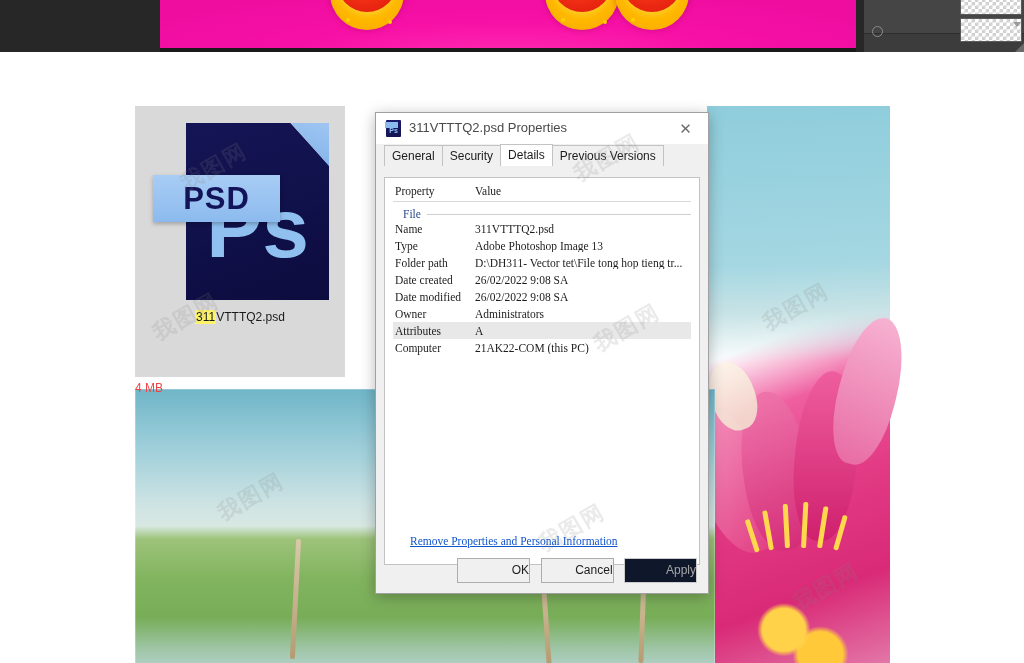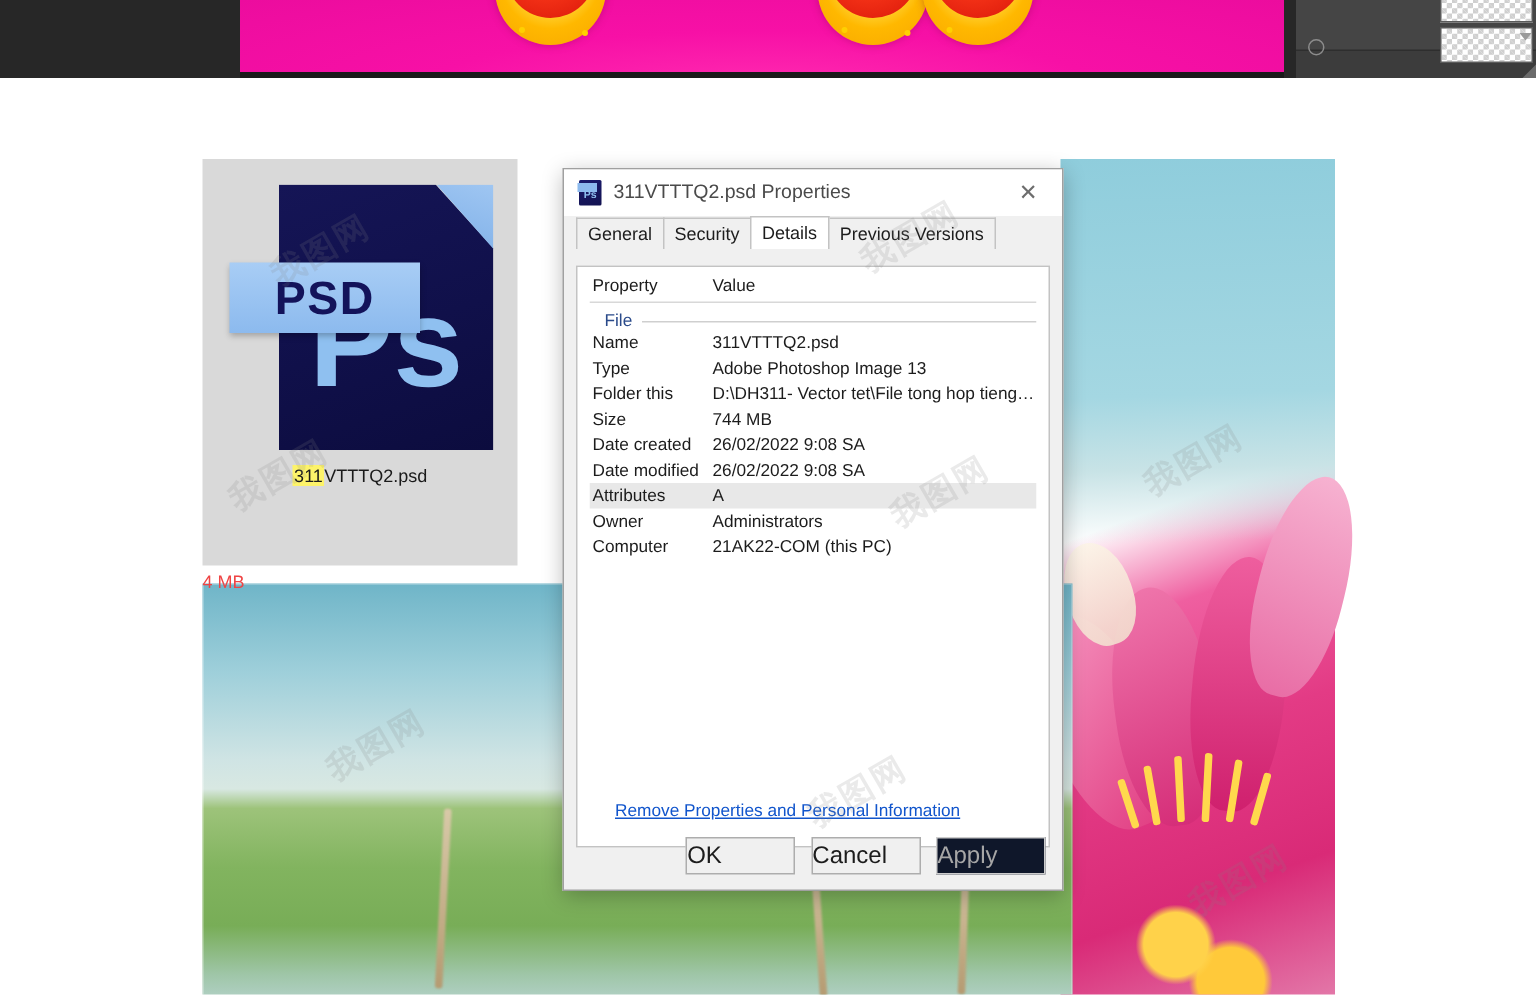--- a/index.html
+++ b/index.html
@@ -129,21 +129,21 @@
   .tabstrip { position:relative; height:21px; margin:0 0 0 0; padding-left:8px; background:#f0f0f0; }
   .tab {
     display:inline-block; height:20px; line-height:20px; padding:0 7px;
     font-size:12px; color:#1c1c1c; border:1px solid #c3c3c3; border-bottom:none;
     background:#f0f0f0; margin-right:-1px; position:relative; top:1px;
   }
   .tab.active { background:#ffffff; top:0; height:21px; line-height:21px; z-index:3; }
 
   .tabpanel {
     position:absolute; left:8px; top:64px; width:314px; height:386px;
-    background:#ffffff; border:1px solid #c3c3c3;
+    background:#ffffff; border:1px solid #c3c3c3;font-family:Liberation Serif, serif;
   }
   .proplist {
     position:absolute; left:8px; top:7px; width:298px; height:338px;
     background:#ffffff; overflow:hidden;
   }
   .ph-row { display:flex; font-size:11.5px; color:#1c1c1c; border-bottom:1px solid #d8d8d8; padding-bottom:4px; }
   .ph-row .c1 { width:74px; padding-left:2px; }
   .ph-row .c2 { flex:1; padding-left:6px; }
   .group { display:flex; align-items:center; margin-top:6px; }
   .group-label { font-size:11.5px; color:#2a4a8a; padding-left:10px; padding-right:6px; }
@@ -154,21 +154,21 @@
   .prow .p2 { flex:1; padding-left:6px; white-space:nowrap; overflow:hidden; text-overflow:ellipsis; }
 
   .remove-link {
     position:absolute; left:9px; top:357px;
     font-size:11.5px; color:#1155cc; text-decoration:underline; cursor:pointer;margin-left:16px;
   }
 
   .btnrow { position:absolute; left:0; right:0; bottom:10px; text-align:right; padding-right:11px; }
   .btn {
     display:inline-block; width:71px; height:23px; line-height:23px;
-    font-size:16px; text-align:left; color:#1c1c1c;
+    font-size:12px; text-align:right; color:#1c1c1c;
     background:#f0f0f0; border:1px solid #adadad; margin-left:6px;
   }
   .btn.disabled { color:#a6a6a6; border-color:#cccccc; background:#0f172a; }
 
   
   .wm { position:absolute; color:rgba(130,130,130,.17); font-size:22px;
         font-family:"DejaVu Sans", sans-serif; transform:rotate(-30deg);
         pointer-events:none; white-space:nowrap; letter-spacing:2px; font-weight:bold; }
 </style>
 </head>
@@ -285,42 +285,38 @@
 
         <div class="prow">
           <div class="p1">Name</div>
           <div class="p2">311VTTTQ2.psd</div>
         </div>
         <div class="prow">
           <div class="p1">Type</div>
           <div class="p2">Adobe Photoshop Image 13</div>
         </div>
         <div class="prow">
-          <div class="p1">Folder this</div>
+          <div class="p1">Folder path</div>
           <div class="p2">D:\DH311- Vector tet\File tong hop tieng tr...</div>
-        </div>
-        <div class="prow">
-          <div class="p1">Size</div>
-          <div class="p2">744 MB</div>
         </div>
         <div class="prow">
           <div class="p1">Date created</div>
           <div class="p2">26/02/2022 9:08 SA</div>
         </div>
         <div class="prow">
           <div class="p1">Date modified</div>
           <div class="p2">26/02/2022 9:08 SA</div>
+        </div>
+        <div class="prow">
+          <div class="p1">Owner</div>
+          <div class="p2">Administrators</div>
         </div>
         <div class="prow sel">
           <div class="p1">Attributes</div>
           <div class="p2">A</div>
-        </div>
-        <div class="prow">
-          <div class="p1">Owner</div>
-          <div class="p2">Administrators</div>
         </div>
         <div class="prow">
           <div class="p1">Computer</div>
           <div class="p2">21AK22-COM (this PC)</div>
         </div>
 
       </div>
 
       <div class="remove-link">Remove Properties and Personal Information</div>
     </div>

